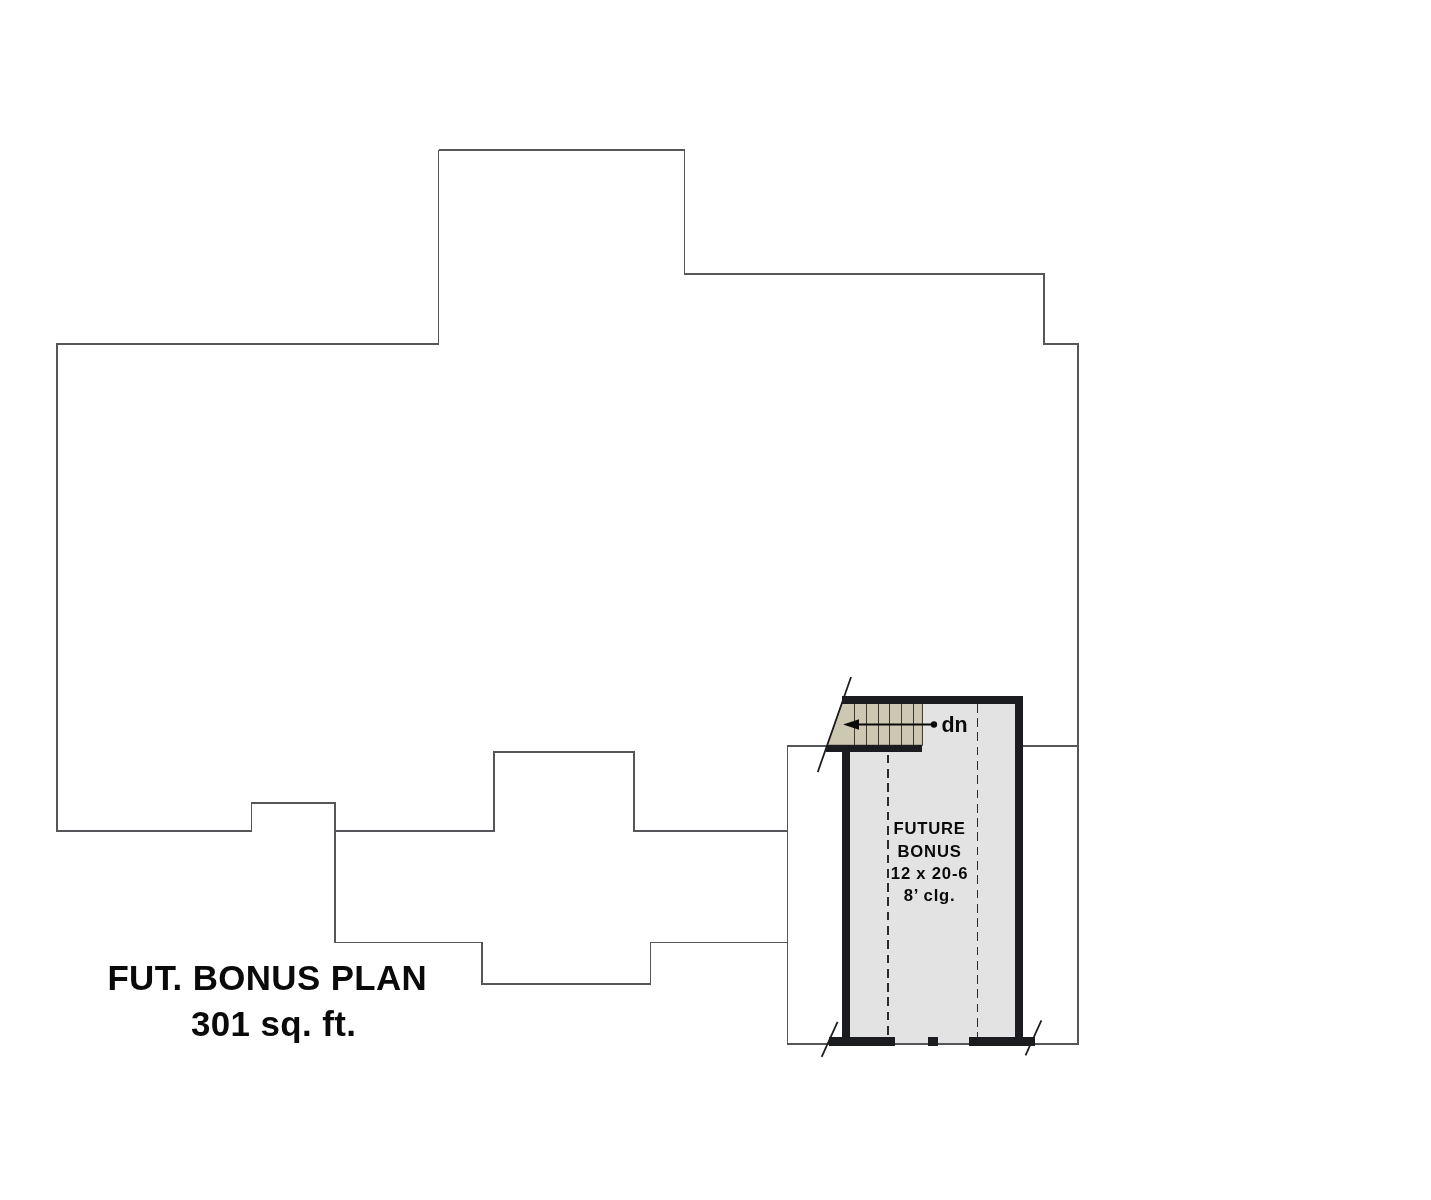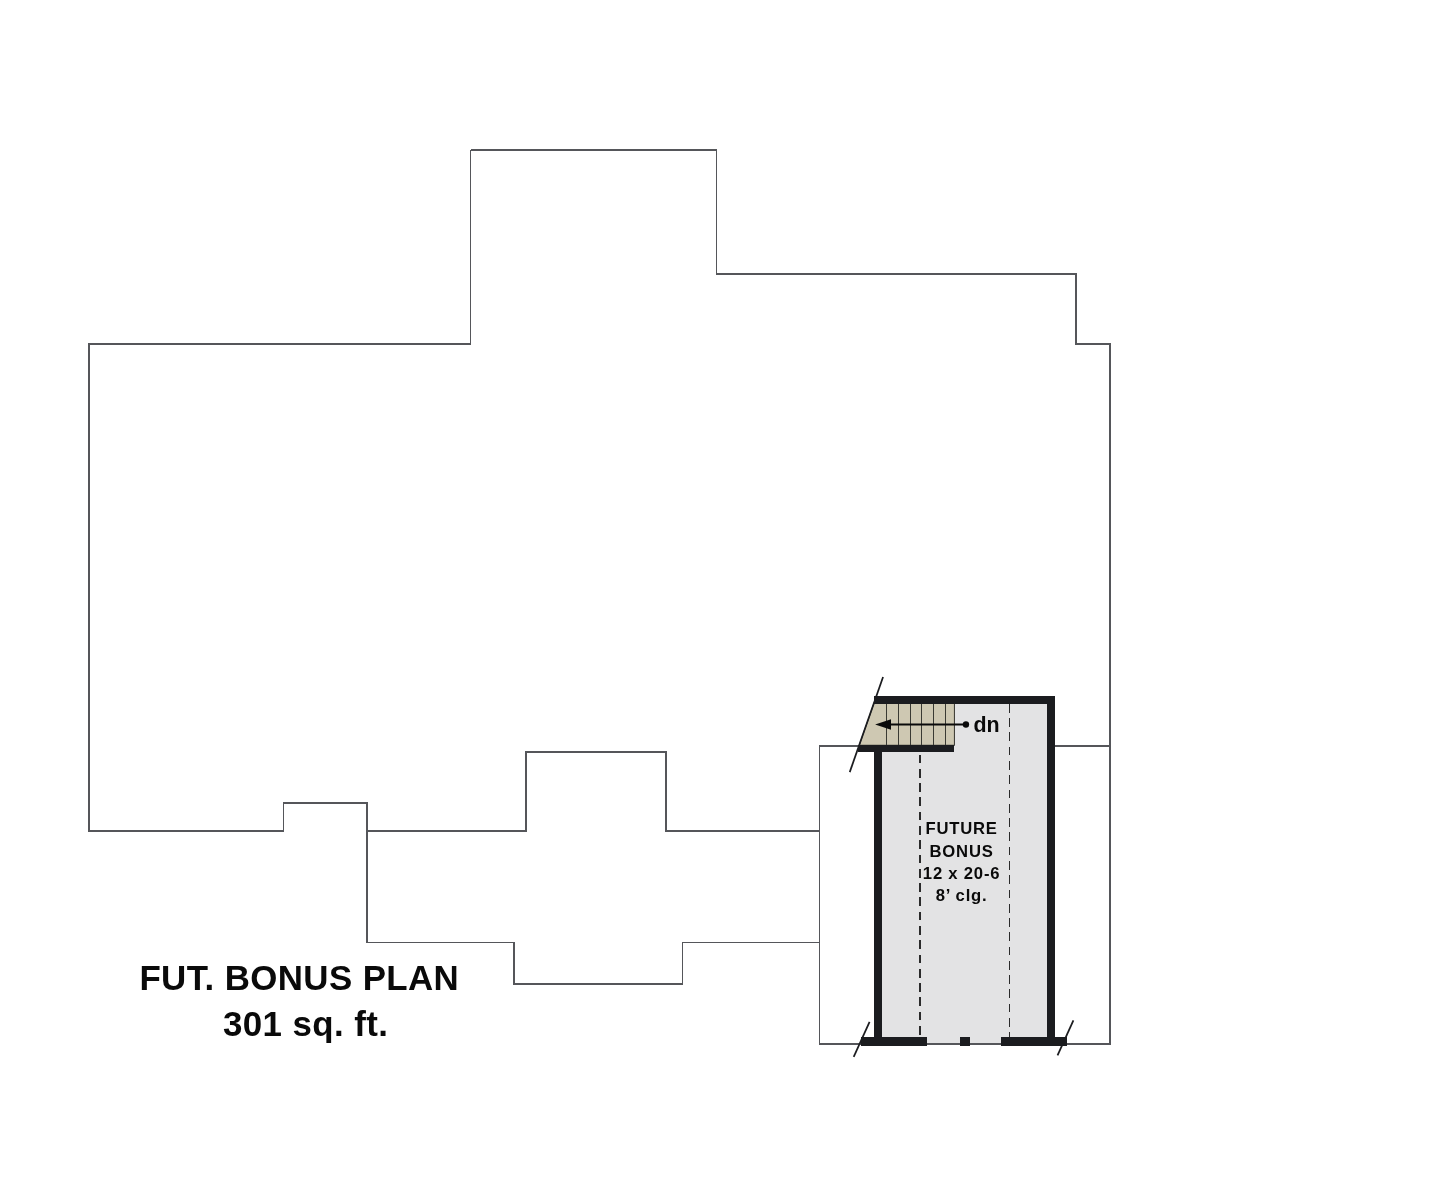--- a/index.html
+++ b/index.html
@@ -2,21 +2,20 @@
 <html style="--background: #ffffff; --outline: #55565a; --wall: #1b1c1f; --room-fill: #e3e3e4; --stair-fill: #cec8b2; --dash: #2b2b2b; --text: #0a0a0a;"><head>
 <meta charset="utf-8">
 <style>
   html,body{margin:0;padding:0;background:#fff;}
   .stage{
     position:relative;
     width:1135px;height:1200px;
     background:var(--background,#fff);
     overflow:hidden;
     font-family:"Liberation Sans",sans-serif;
-    margin-left:32px;
   }
   .stage svg{position:absolute;left:0;top:0;width:100%;height:100%;}
 
   
   .thin{fill:none;stroke:var(--outline,#55565a);stroke-width:2;shape-rendering:crispEdges;}
   
   .wall{fill:var(--wall,#1b1c1f);stroke:none;shape-rendering:crispEdges;}
   
   .floor{fill:var(--room-fill,#e3e3e4);stroke:none;shape-rendering:crispEdges;}
   

